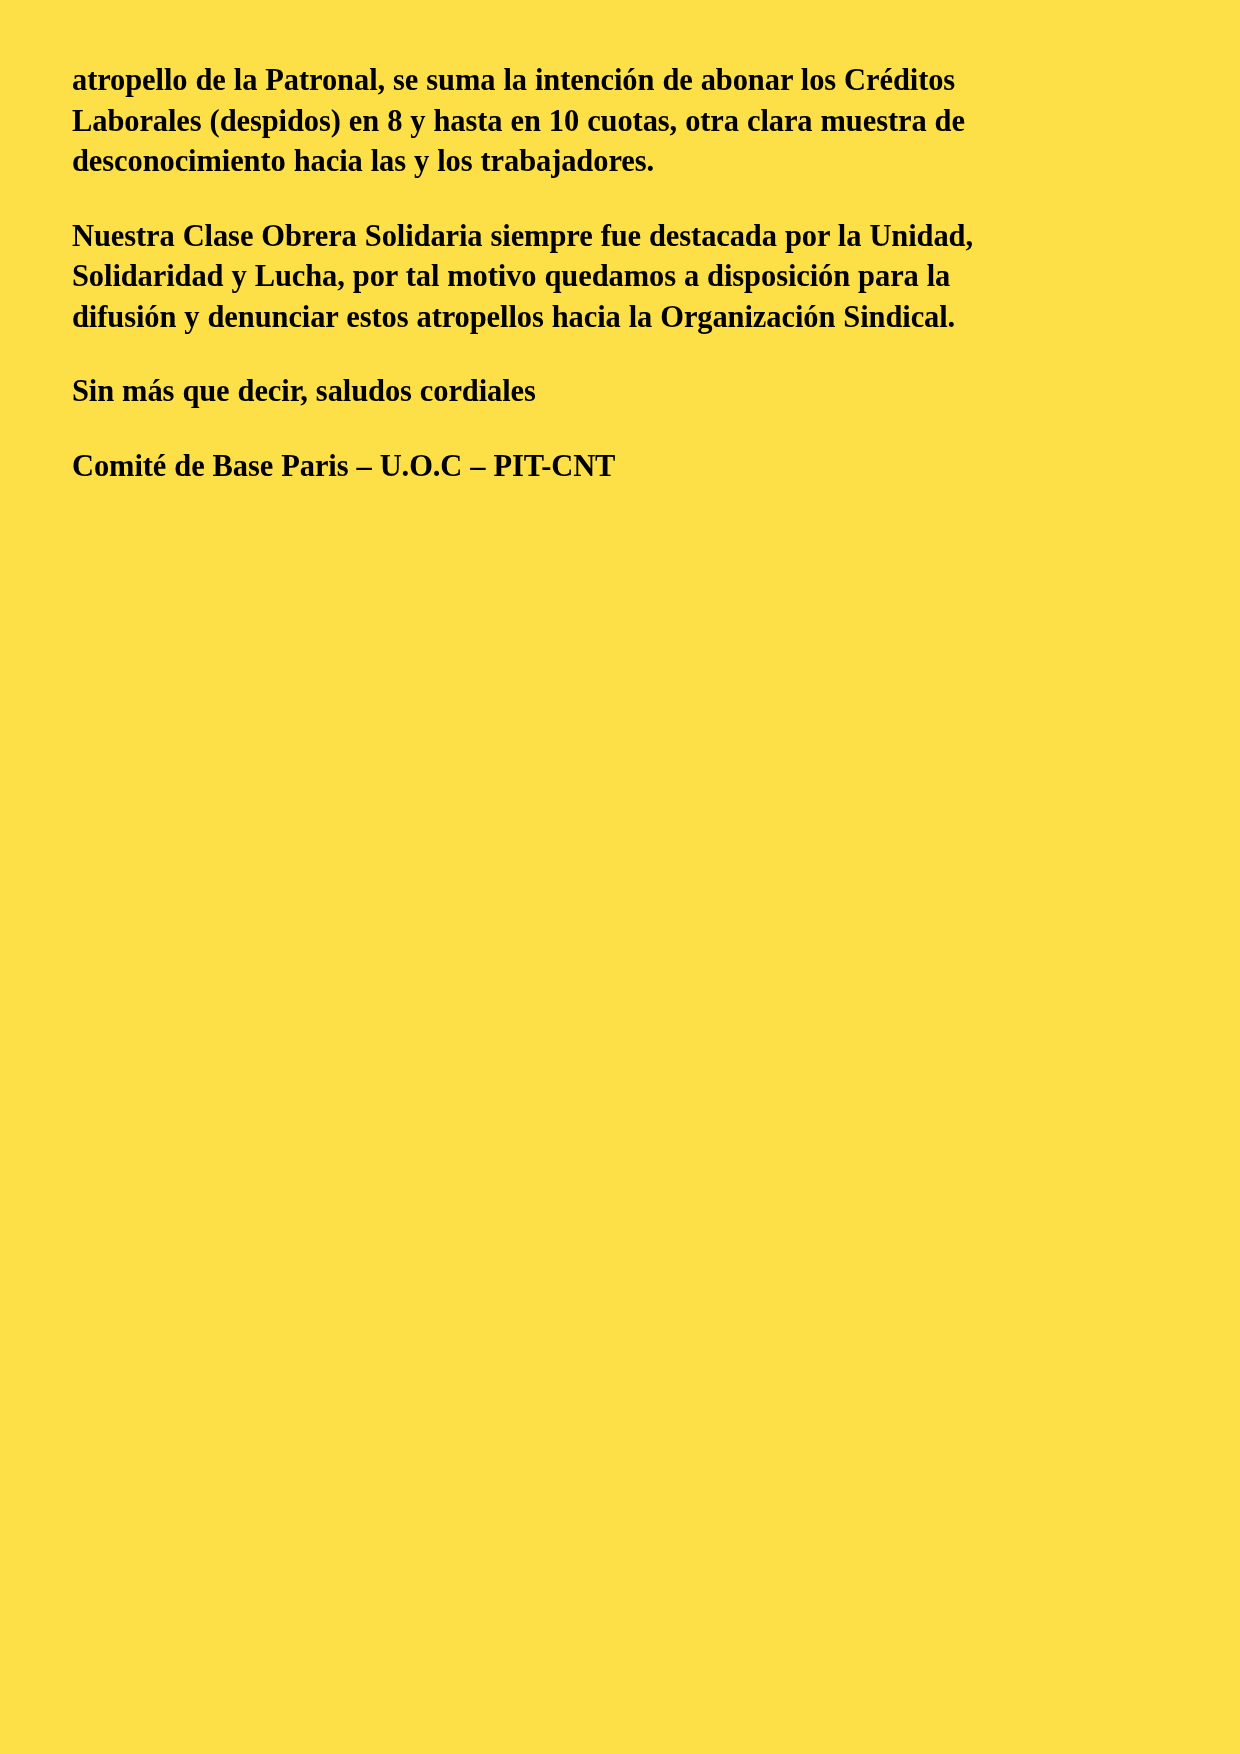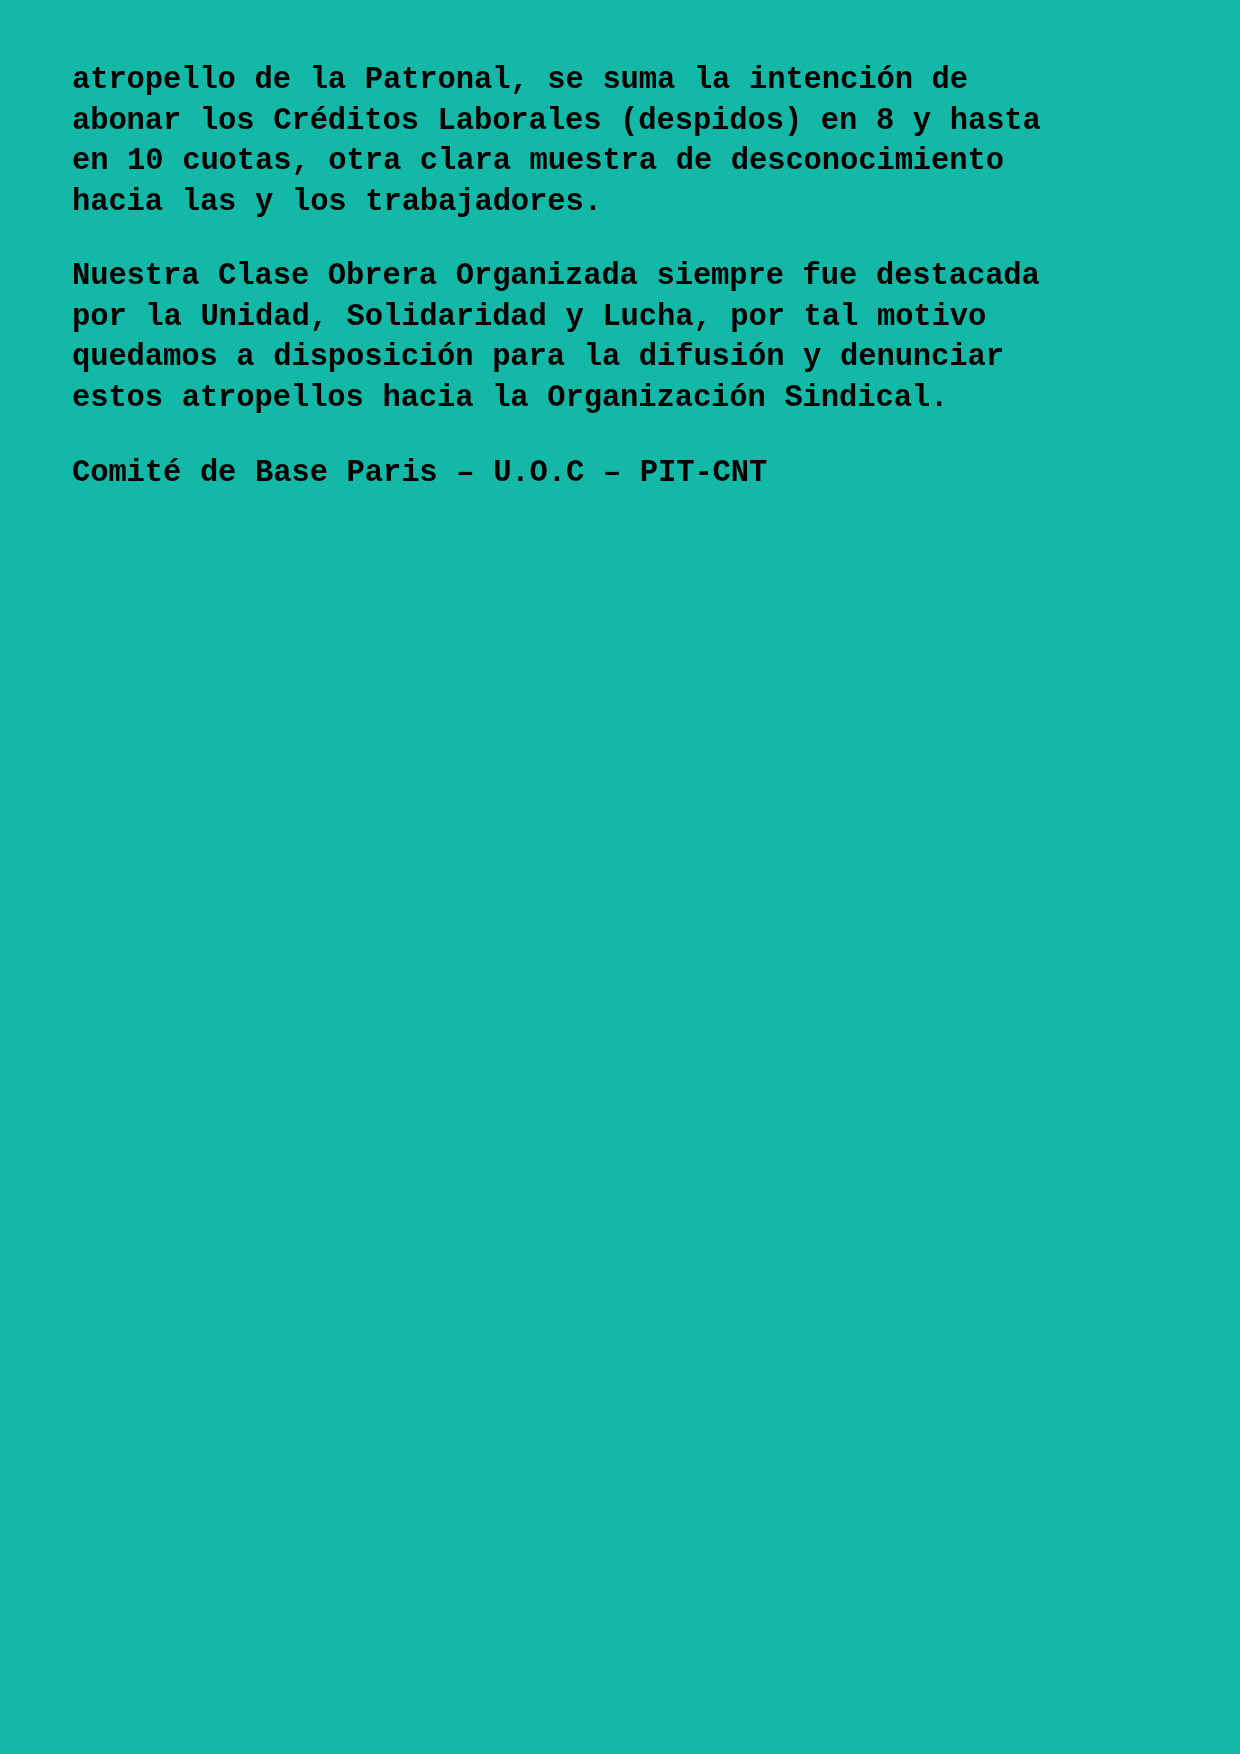--- a/index.html
+++ b/index.html
@@ -4,24 +4,24 @@
 <style>
   html, body {
     margin: 0;
     padding: 0;
     background: #ffffff;
   }
   .page {
     position: relative;
     width: 1240px;
     height: 1754px;
-    background: #14b8a6;
+    background: #fde047;
     box-sizing: border-box;
     padding: 60px 72px 0 72px;
-    font-family: Liberation Mono, monospace;
+    font-family: Liberation Serif, serif;
   }
   .doc-body {
     width: 100%;
     max-width: 990px;
   }
   .para {
     font-size: 30.5px;
     line-height: 1.33;
     font-weight: bold;
     color: #000000;
@@ -32,16 +32,17 @@
   .para:last-child {
     margin-bottom: 0;
   }
 </style>
 </head>
 <body>
 
 <div class="page">
   <div class="doc-body">
     <p class="para">atropello de la Patronal, se suma la intención de abonar los Créditos Laborales (despidos) en 8 y hasta en 10 cuotas, otra clara muestra de desconocimiento hacia las y los trabajadores.</p>
-    <p class="para">Nuestra Clase Obrera Organizada siempre fue destacada por la Unidad, Solidaridad y Lucha, por tal motivo quedamos a disposición para la difusión y denunciar estos atropellos hacia la Organización Sindical.</p>
+    <p class="para">Nuestra Clase Obrera Solidaria siempre fue destacada por la Unidad, Solidaridad y Lucha, por tal motivo quedamos a disposición para la difusión y denunciar estos atropellos hacia la Organización Sindical.</p>
+    <p class="para">Sin más que decir, saludos cordiales</p>
     <p class="para">Comité de Base Paris – U.O.C – PIT-CNT</p>
   </div>
 </div>
 
 </body></html>

